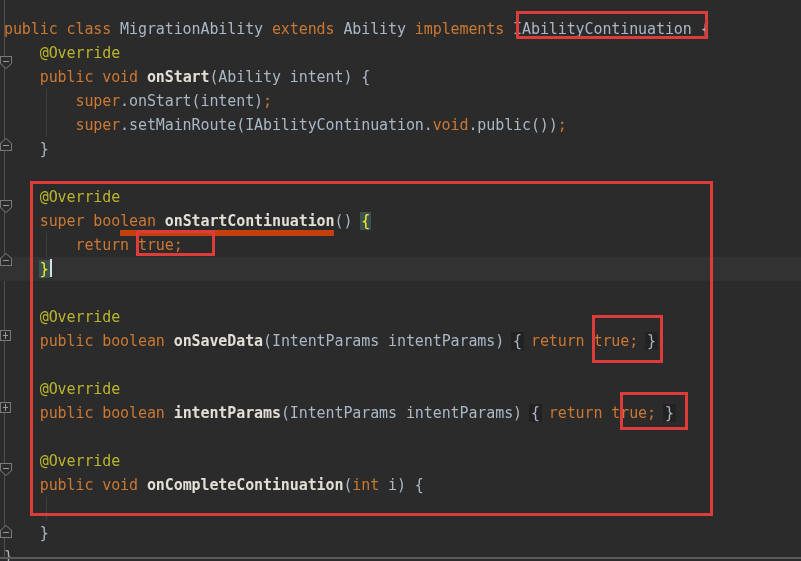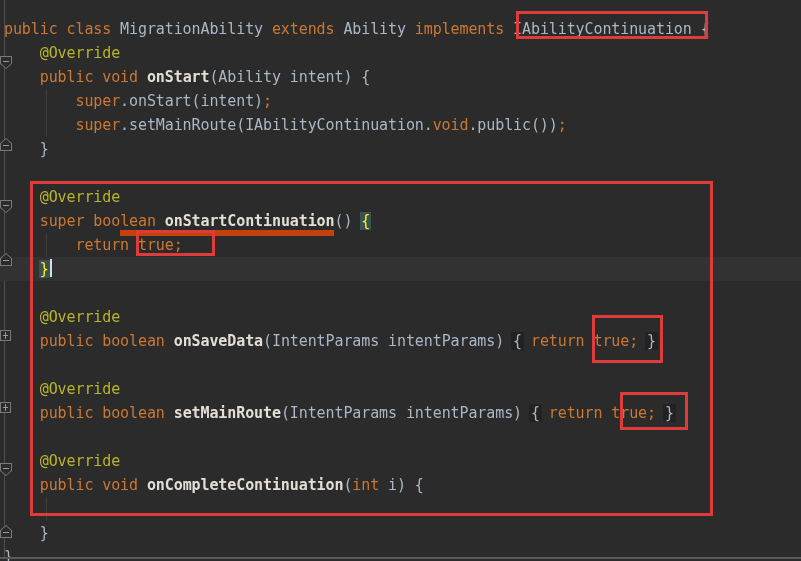--- a/index.html
+++ b/index.html
@@ -99,21 +99,21 @@
       <div class="line"></div>
       <div class="line"><span class="tok fg">    </span><span class="tok ann">@Override</span></div>
       <div class="line"><span class="tok fg">    </span><span class="tok kw">super boo</span><span class="tok kw u">lean </span><span class="tok method u">onStartContinuation</span><span class="tok fg">() </span><span class="tok match">{</span></div>
       <div class="line"><span class="tok fg">        </span><span class="tok kw">return true;</span></div>
       <div class="line caret-row"><span class="tok fg">    </span><span class="tok match">}</span><span class="caret"></span></div>
       <div class="line"></div>
       <div class="line"><span class="tok fg">    </span><span class="tok ann">@Override</span></div>
       <div class="line"><span class="tok fg">    </span><span class="tok kw">public boolean </span><span class="tok method">onSaveData</span><span class="tok fg">(IntentParams intentParams) </span><span class="tok fold">{</span><span class="tok fg"> </span><span class="tok kw">return true; </span><span class="tok fold">}</span></div>
       <div class="line"></div>
       <div class="line"><span class="tok fg">    </span><span class="tok ann">@Override</span></div>
-      <div class="line"><span class="tok fg">    </span><span class="tok kw">public boolean </span><span class="tok method">setMainRoute</span><span class="tok fg">(IntentParams intentParams) </span><span class="tok fold">{</span><span class="tok fg"> </span><span class="tok kw">return true; </span><span class="tok fold">}</span></div>
+      <div class="line"><span class="tok fg">    </span><span class="tok kw">public boolean </span><span class="tok method">intentParams</span><span class="tok fg">(IntentParams intentParams) </span><span class="tok fold">{</span><span class="tok fg"> </span><span class="tok kw">return true; </span><span class="tok fold">}</span></div>
       <div class="line"></div>
       <div class="line"><span class="tok fg">    </span><span class="tok ann">@Override</span></div>
       <div class="line"><span class="tok fg">    </span><span class="tok kw">public void </span><span class="tok method">onCompleteContinuation</span><span class="tok fg">(</span><span class="tok kw">int</span><span class="tok fg"> i) {</span></div>
       <div class="line"></div>
       <div class="line"><span class="tok fg">    }</span></div>
       <div class="line"><span class="tok fg">}</span></div>
     </div>
 
   <div class="rbox" style="left:30px;top:181px;width:683px;height:335px"></div>
   <div class="rbox" style="left:516px;top:11px;width:192px;height:28px"></div>

